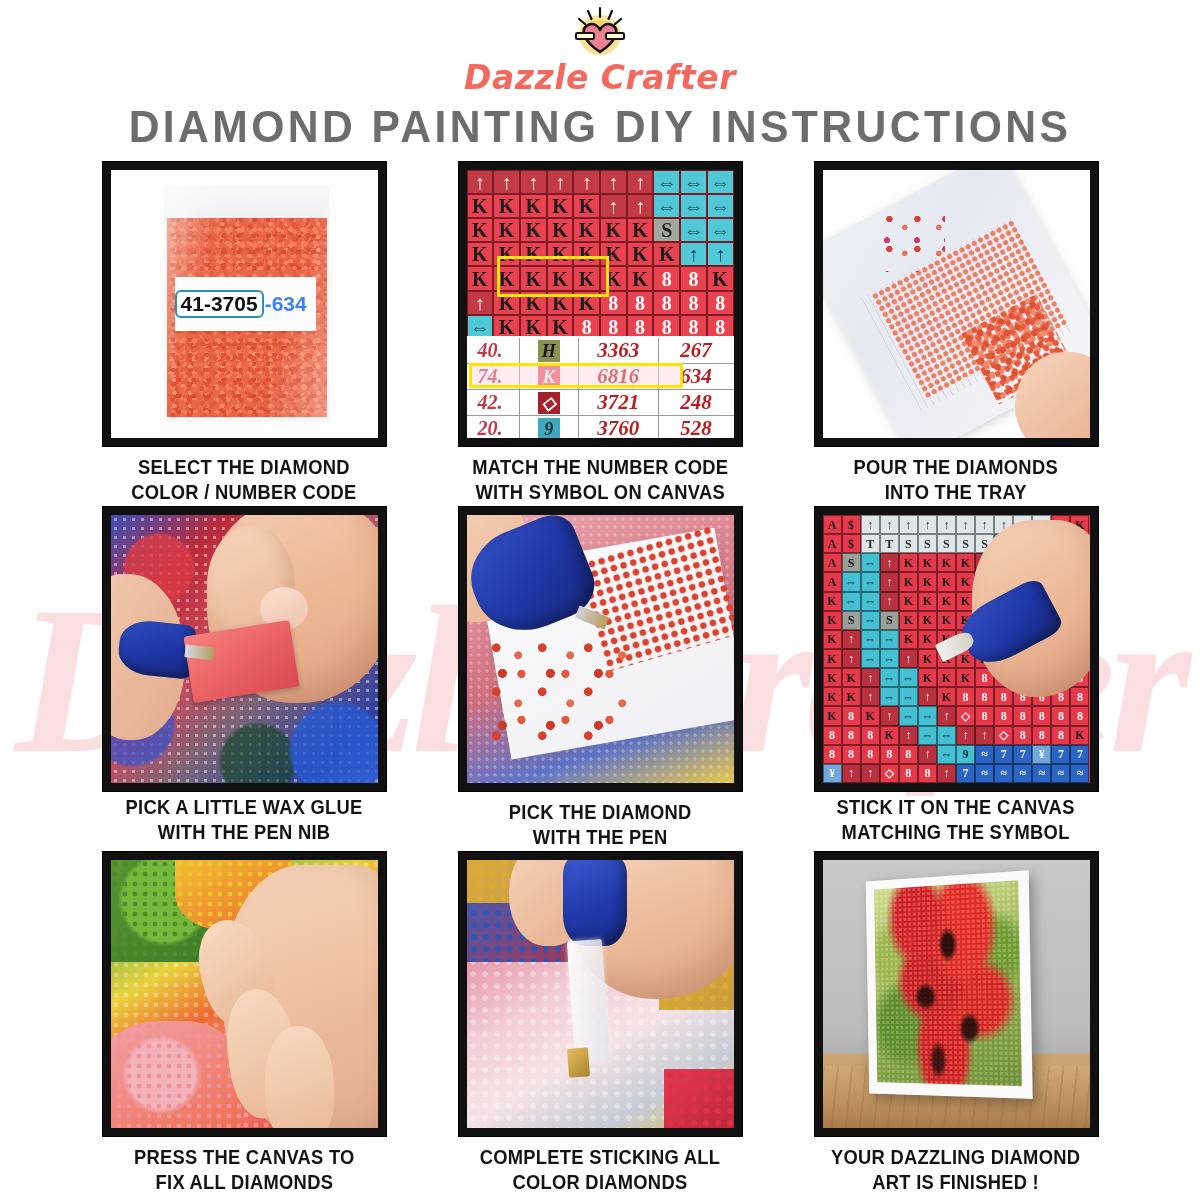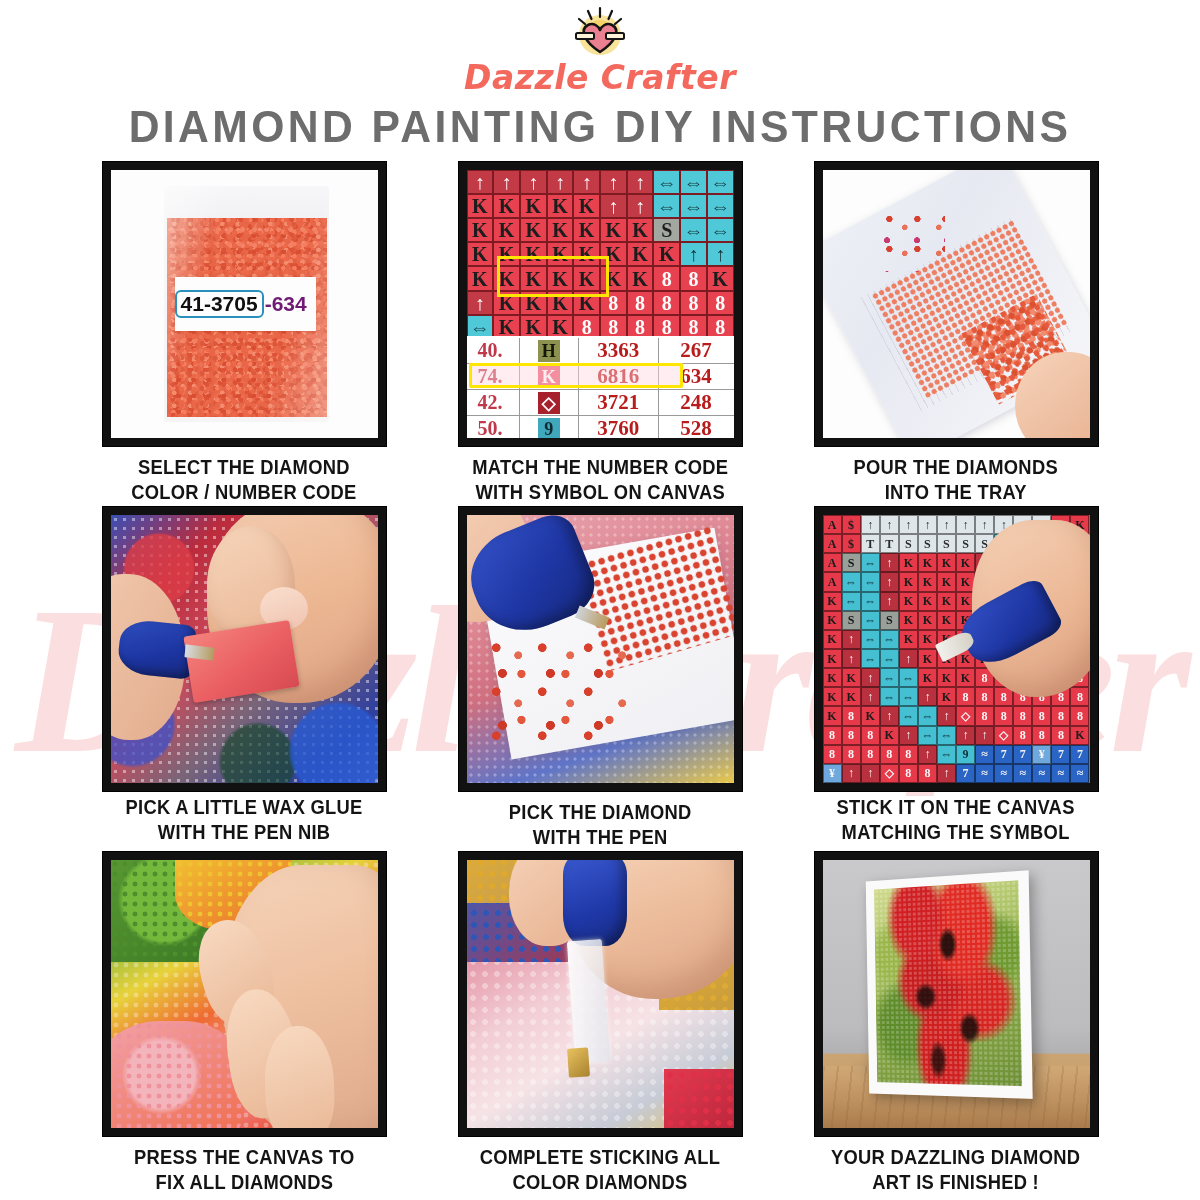--- a/index.html
+++ b/index.html
@@ -137,21 +137,21 @@
     background:#fdfdfd; display:flex; align-items:center; justify-content:flex-start;
     box-shadow:0 0 2px rgba(0,0,0,.12);
   }
   .code-box {
     border:2.5px solid #2a8fbd; border-radius:6px;
     padding:0px 4px; margin-right:1px;
     font-family:"Liberation Sans", sans-serif; font-weight:bold;
     font-size:21px; color:#101010; line-height:1.15;
   }
   .code-tail { font-family:"Liberation Sans", sans-serif; font-weight:bold;
-    font-size:21px; color:#701a75; }
+    font-size:21px; color:#3b82f6; }
 
   
   .chartpanel { position:absolute; inset:0; background:#fff; }
   .chart-grid {
     position:absolute; left:0; top:0; width:100%; height:63%;
     display:grid; grid-template-columns:repeat(10,1fr); grid-auto-rows:1fr;
     background:#e8414f;
   }
   .chart-grid .c {
     border:1px solid #7d1a22;
@@ -173,21 +173,21 @@
     background:#fff; display:flex; flex-direction:column;
     border-top:2px solid #fff;
   }
   .lrow {
     flex:1; display:grid; grid-template-columns: 20% 22% 30% 28%;
     border-bottom:1px solid #9a9a9a; position:relative;
   }
   .lrow > div {
     display:flex; align-items:center; justify-content:center;
     border-right:1px solid #9a9a9a;
-    font-family:"Liberation Serif", serif; font-weight:bold; font-size:21px;
+    font-family:"Liberation Serif", serif; font-weight:bold; font-size:21px;font-style:italic;
   }
   .lrow .ln { color:#c0394a; justify-content:flex-start; padding-left:11px; font-size:20px; }
   .lrow .lsymwrap { }
   .lsym {
     width:22px; height:22px; display:flex; align-items:center; justify-content:center;
     font-size:18px; font-family:"Liberation Serif", serif; font-weight:bold; line-height:1;
   }
   .lrow .lcode, .lrow .lcount { color:#b91c1c; }
   .lrow .lcount { border-right:none; }
   .hl-legend {
@@ -696,21 +696,21 @@
               </div>
               <div class="lrow">
                 <div class="ln">42.</div>
                 <div class="lsymwrap">
                   <span class="lsym" style="background:#a6212c;color:#fff">◇</span>
                 </div>
                 <div class="lcode">3721</div>
                 <div class="lcount">248</div>
               </div>
               <div class="lrow" style="border-bottom:none">
-                <div class="ln">50.</div>
+                <div class="ln">20.</div>
                 <div class="lsymwrap">
                   <span class="lsym" style="background:#3fa8bd;color:#0d2a31">9</span>
                 </div>
                 <div class="lcode">3760</div>
                 <div class="lcount">528</div>
               </div>
               <div class="hl-legend"></div>
             </div>
           </div>
         </div>

